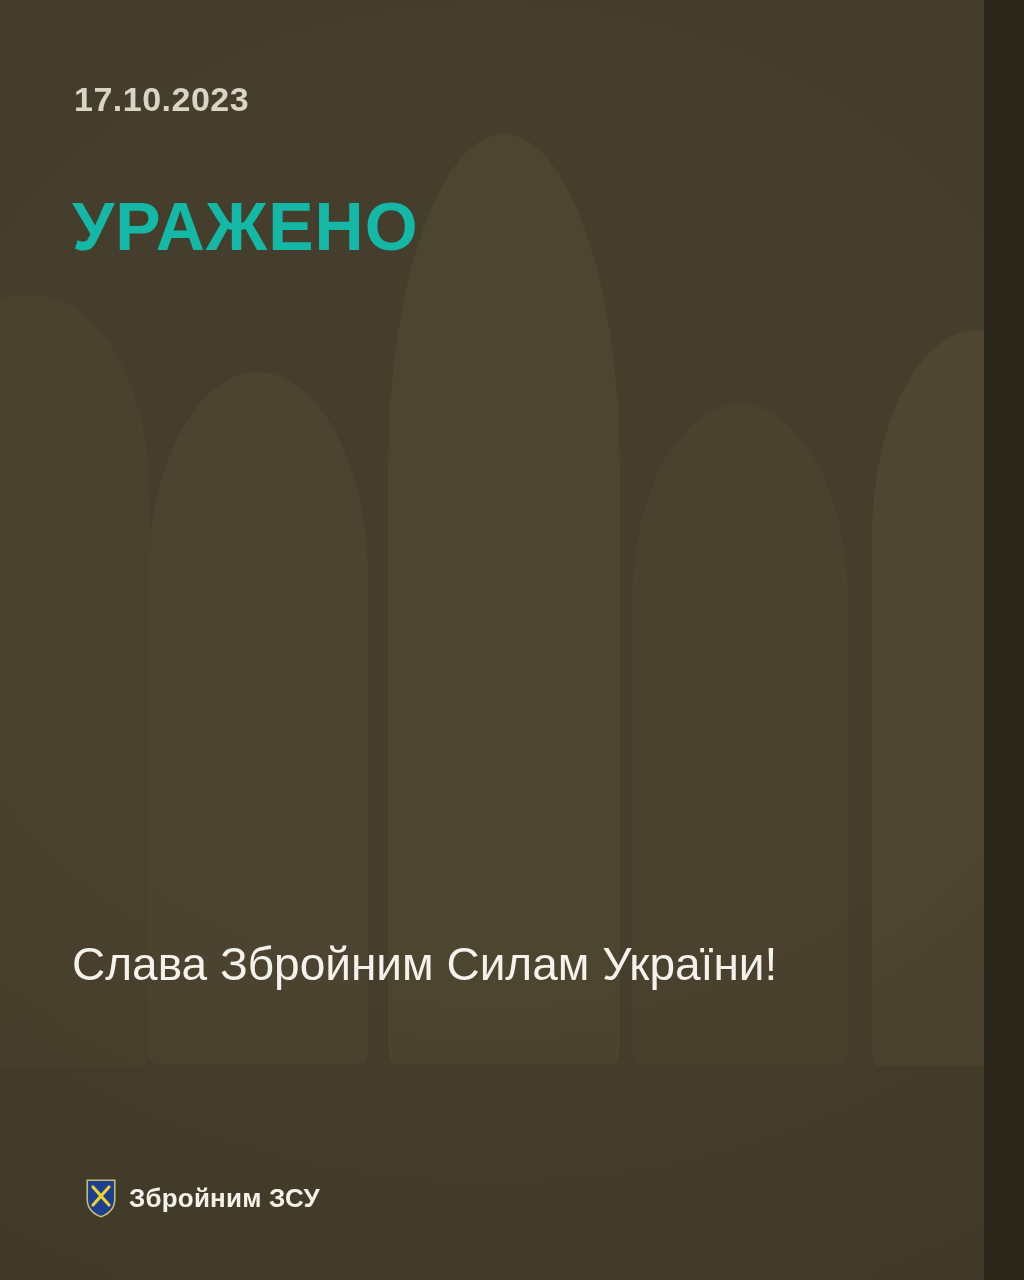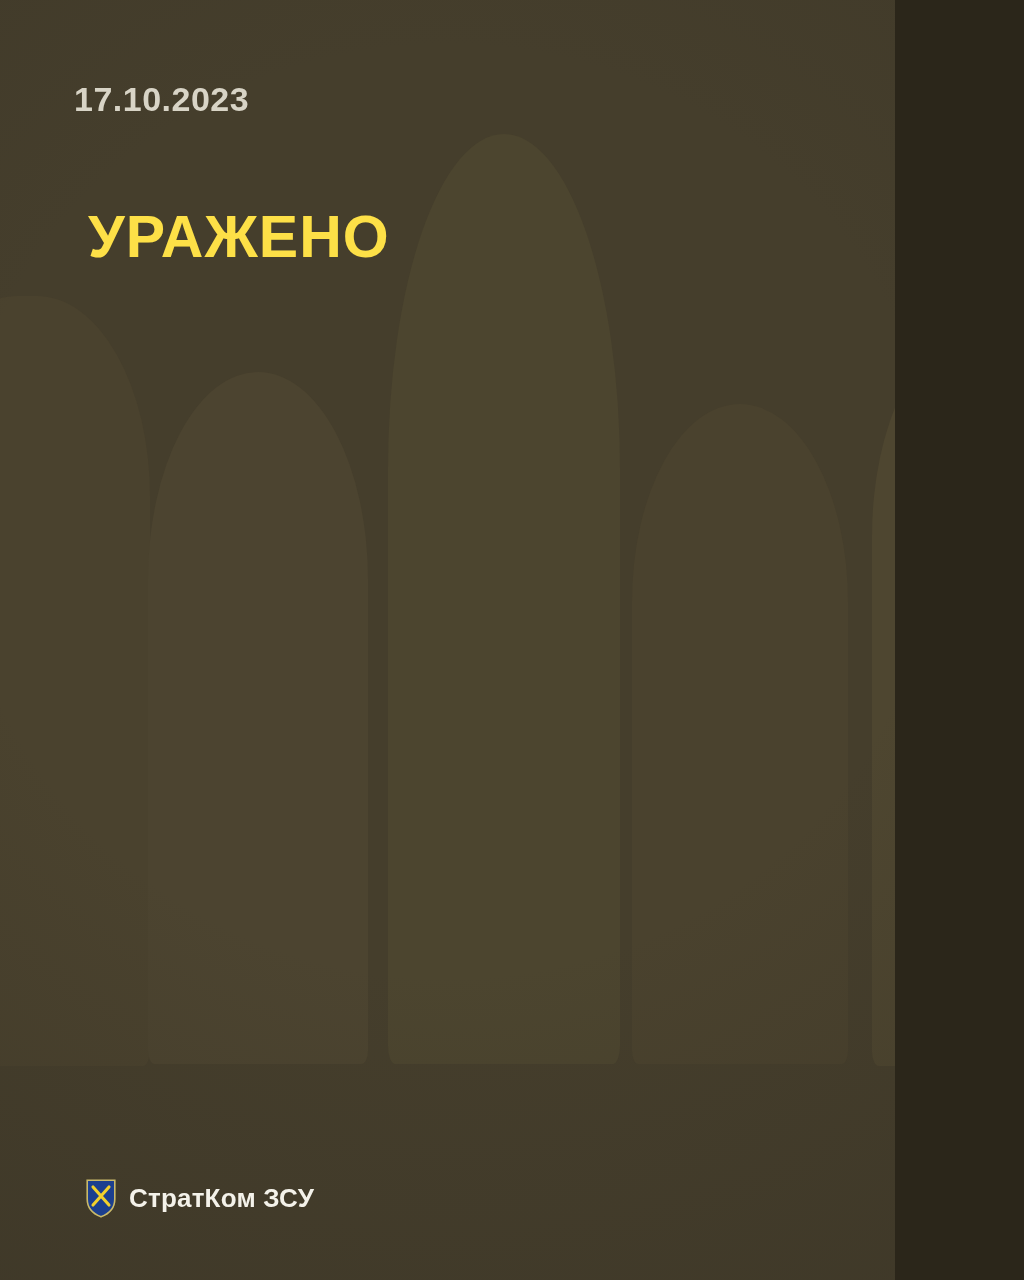--- a/index.html
+++ b/index.html
@@ -4,21 +4,21 @@
 <title>Ураження — СтратКом ЗСУ</title>
 <style>
   html, body {
     margin: 0;
     padding: 0;
     background: #2b261a;
   }
 
   .poster {
     position: relative;
-    width: 895px;
+    width: 984px;
     height: 1280px;
     overflow: hidden;
     background: #453E2C;
     font-family: "Liberation Sans", "DejaVu Sans", sans-serif;
     -webkit-font-smoothing: antialiased;
   }
 
   
   .bg-layer {
     position: absolute;
@@ -106,26 +106,26 @@
     font-size: 34px;
     font-weight: 700;
     letter-spacing: 0.5px;
     color: #D8D4C6;
   }
 
   .headline {
     position: absolute;
     top: 192px;
     left: 72px;
-    margin: 16px;
-    font-size: 59px;
+    margin: 0;
+    font-size: 68px;
     line-height: 1;
     font-weight: 700;
     letter-spacing: 1px;
-    color: #fde047;
+    color: #14b8a6;
   }
 
   .body-block {
     position: absolute;
     top: 378px;
     left: 72px;
     right: 40px;
     font-size: 46px;
     line-height: 57px;
     font-weight: 400;
@@ -185,23 +185,24 @@
     <div class="bg-vignette"></div>
   </div>
 
   <div class="content">
 
     <div class="date">17.10.2023</div>
 
     <h1 class="headline">УРАЖЕНО</h1>
 
 
+    <p class="slogan">Слава Збройним Силам України!</p>
 
     <div class="footer">
       <svg class="emblem" viewBox="0 0 30 39">
         <path d="M1.2 1.2 H28.8 V20 C28.8 29.5 22.5 35 15 37.8 C7.5 35 1.2 29.5 1.2 20 Z" fill="#1C3F8F" stroke="#C9B96A" stroke-width="1.6"></path>
         <path d="M7 8 L23 26 M23 8 L7 26" stroke="#F2D02C" stroke-width="3.1" stroke-linecap="round"></path>
       </svg>
-      <span class="footer-label">СтратКом ЗСУ</span>
+      <span class="footer-label">Збройним ЗСУ</span>
     </div>
 
   </div>
 </div>
 
 </body></html>

